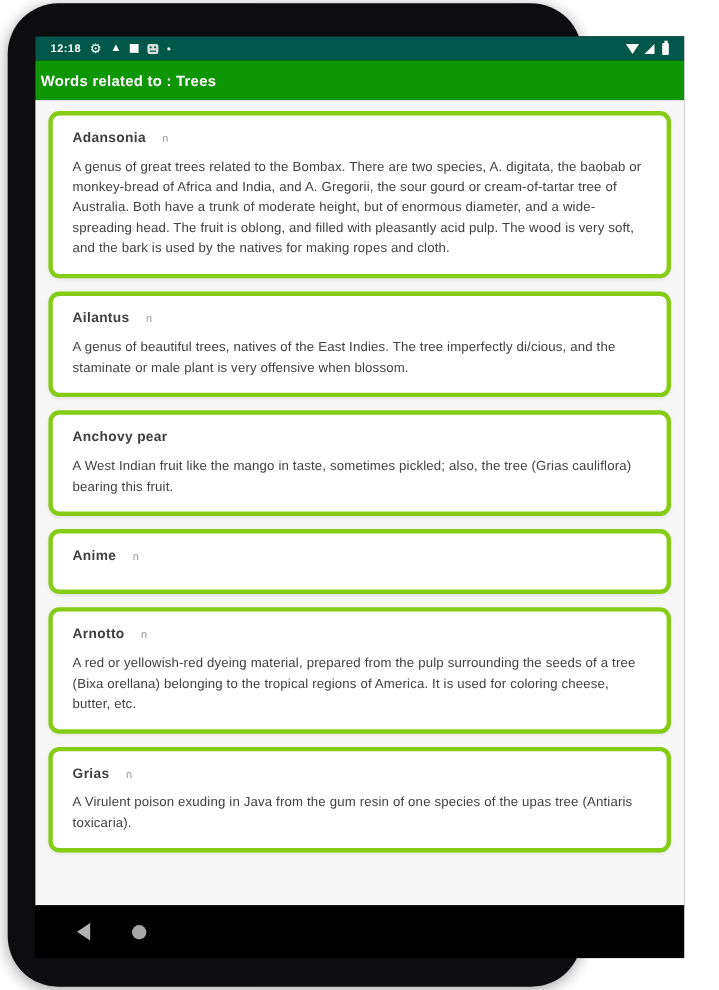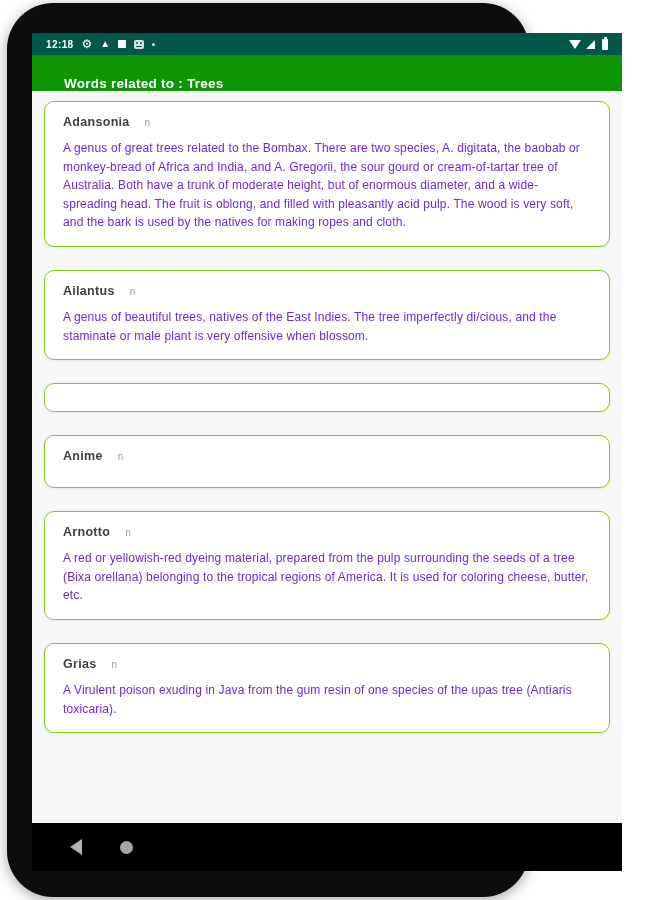--- a/index.html
+++ b/index.html
@@ -38,37 +38,37 @@
   .dot-icon { width: 3px; height: 3px; background: #e6e6e6; border-radius: 50%; }
   .sb-right { margin-left: auto; display: flex; align-items: center; gap: 5px; }
   .wifi-icon { width: 0; height: 0; border-left: 6px solid transparent; border-right: 6px solid transparent; border-top: 9px solid #ffffff; }
   .signal-icon { width: 0; height: 0; border-left: 9px solid transparent; border-bottom: 9px solid #ffffff; }
   .battery-icon { width: 6px; height: 11px; background: #fff; border-radius: 1px; position: relative; margin-left: 2px; }
   .battery-icon::before { content: ""; position: absolute; top: -2px; left: 1.5px; width: 3px; height: 2px; background: #fff; }
 
   
   .app-bar {
     height: 36px; flex: 0 0 36px; background: #0f9606;
-    display: flex; align-items: flex-end; padding: 0 32px;
+    display: flex; align-items: center; padding: 0 5px;
   }
   .app-title { color: #ffffff; font-size: 13.5px; font-weight: bold; letter-spacing: 0.25px; }
 
   
   .content {
     flex: 1 1 auto; background: #f7f7f7; overflow: hidden; padding: 10px 12px 0;
   }
   .card {
-    background: #ffffff; border: 1px solid #84cc16; border-radius: 10px;
-    padding: 13px 18px 14px; margin-bottom: 23px;
+    background: #ffffff; border: 4px solid #84cc16; border-radius: 10px;
+    padding: 13px 18px 14px; margin-bottom: 12px;
     box-shadow: 0 1px 3px rgba(0,0,0,0.07);
   }
   .card-title-row { display: flex; align-items: baseline; margin-bottom: 10px; }
   .word { font-size: 12.5px; font-weight: bold; color: #3f3f3f; letter-spacing: 0.3px; }
   .pos { font-size: 10px; color: #9b9b9b; margin-left: 15px; }
-  .definition { font-size: 12px; color: #6d28d9; line-height: 1.55; letter-spacing: 0.15px; }
+  .definition { font-size: 12px; color: #404040; line-height: 1.55; letter-spacing: 0.15px; }
 
   
   .nav-bar {
     height: 48px; flex: 0 0 48px; background: #000000;
     display: flex; align-items: center; padding-left: 38px; gap: 38px;
   }
   .back-btn { width: 0; height: 0; border-top: 8px solid transparent; border-bottom: 8px solid transparent; border-right: 12px solid #b2b2b2; }
   .home-btn { width: 13px; height: 13px; border-radius: 50%; background: #a6a6a6; }
 </style>
 </head>
@@ -107,20 +107,25 @@
 
         <div class="card">
           <div class="card-title-row">
             <span class="word">Ailantus</span>
             <span class="pos">n</span>
           </div>
           <div class="definition">A genus of beautiful trees, natives of the East Indies. The tree imperfectly di/cious, and the staminate or male plant is very offensive when blossom.</div>
         </div>
 
         <div class="card">
+          <div class="card-title-row">
+            <span class="word">Anchovy pear</span>
+            <span class="pos"></span>
+          </div>
+          <div class="definition">A West Indian fruit like the mango in taste, sometimes pickled; also, the tree (Grias cauliflora) bearing this fruit.</div>
         </div>
 
         <div class="card">
           <div class="card-title-row">
             <span class="word">Anime</span>
             <span class="pos">n</span>
           </div>
         </div>
 
         <div class="card">

